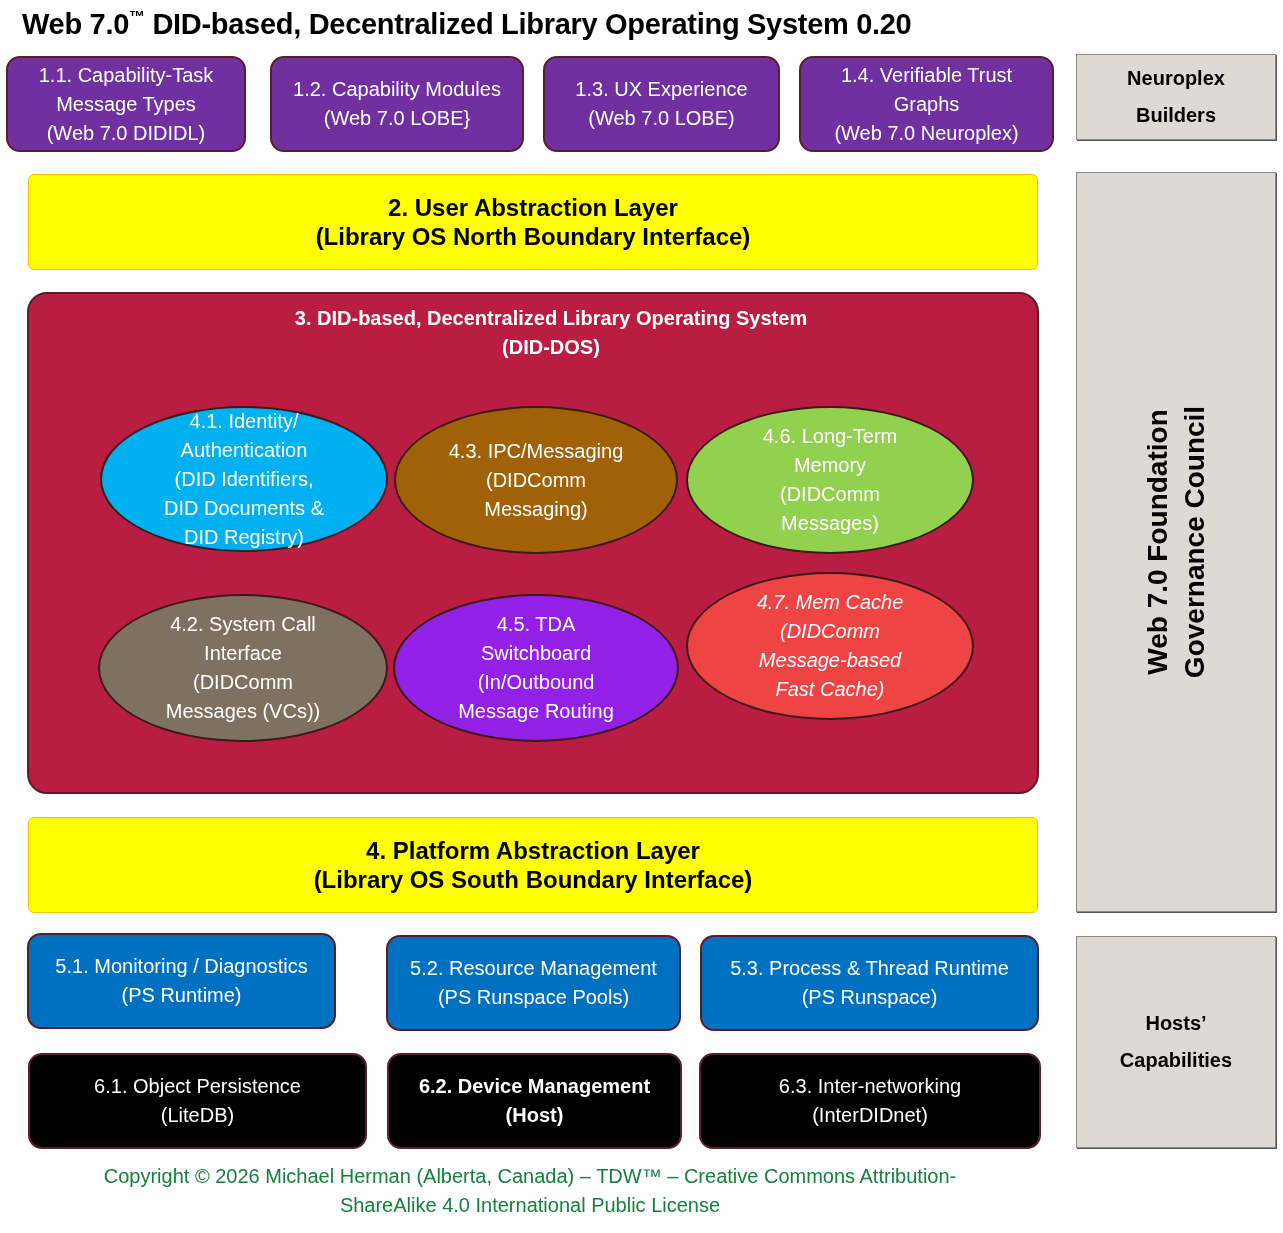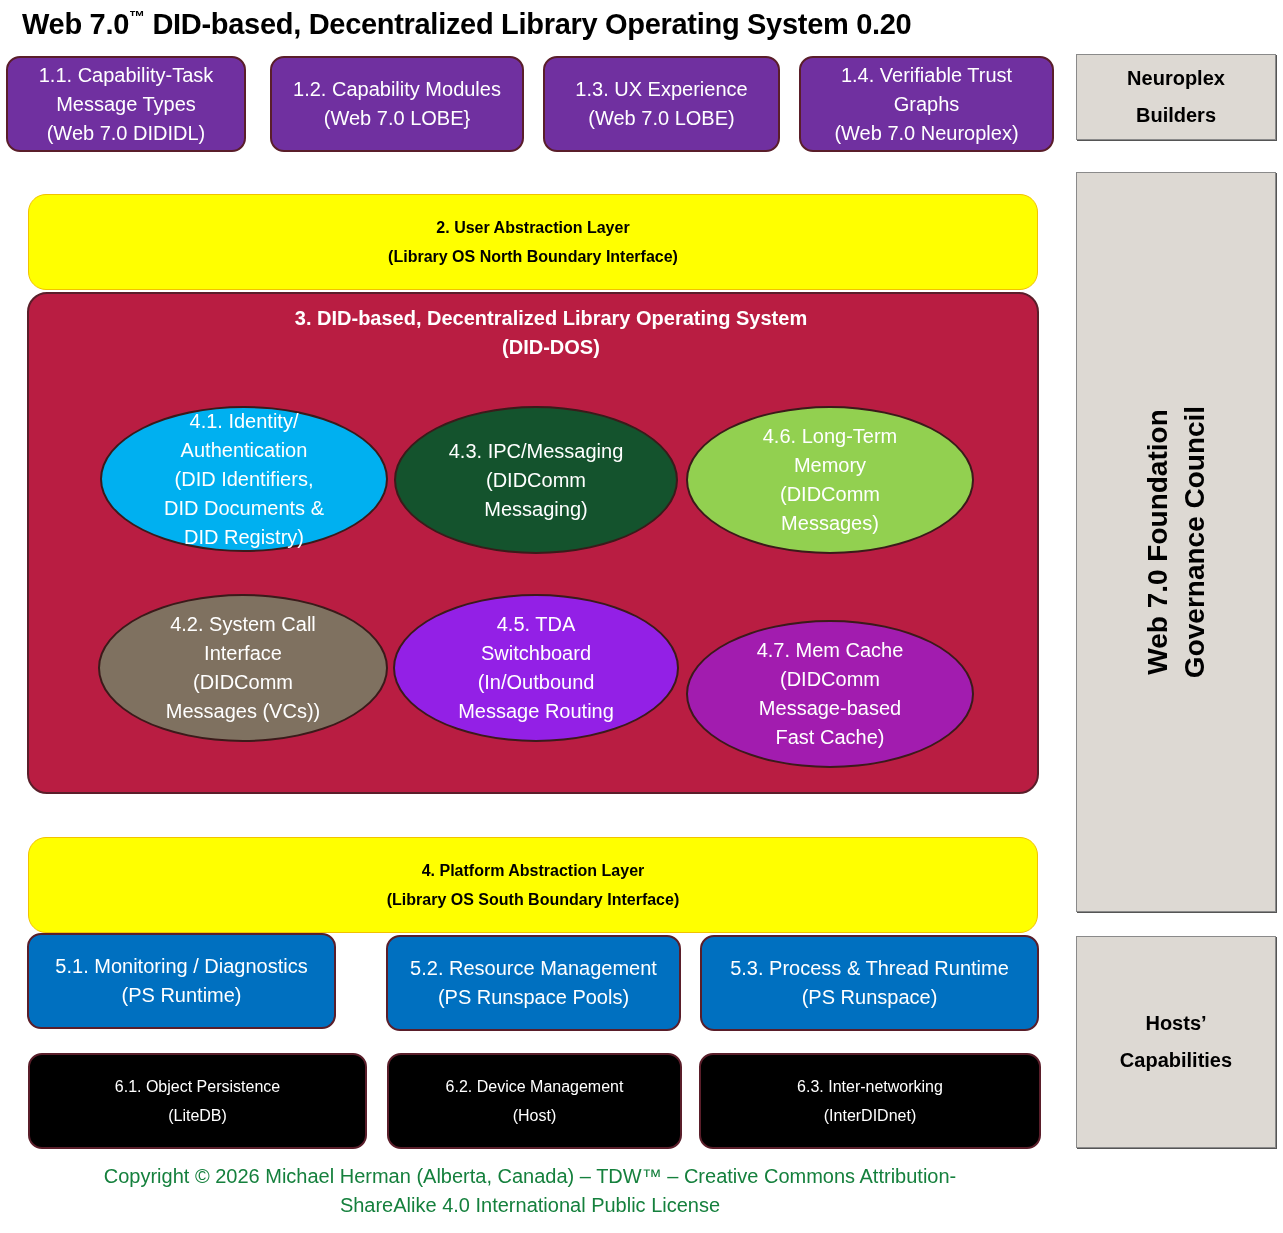--- a/index.html
+++ b/index.html
@@ -3,26 +3,26 @@
 <meta charset="utf-8">
 <style>
   html, body { margin: 0; padding: 0; background: #ffffff; }
   body { width: 1283px; height: 1233px; position: relative; overflow: hidden;
          font-family: "Liberation Sans", "DejaVu Sans", sans-serif; }
   .abs { position: absolute; box-sizing: border-box; }
   .title { left: 22px; top: 8px; font-size: 29px; font-weight: bold; color: #000; letter-spacing: -0.3px; white-space: nowrap; }
   .title sup { font-size: 16px; vertical-align: 12px; }
   .box { display: flex; align-items: center; justify-content: center; text-align: center; flex-direction: column; }
   .purple { background: #7030a0; border: 2px solid #5a1e2a; border-radius: 14px; color: #fff; font-size: 20px; line-height: 29px; }
-  .yellow { background: #ffff00; border: 1.5px solid #f2c200; border-radius: 18px; color: #000; font-size: 16px; font-weight: bold; line-height: 29px; margin-top: 20px; }
+  .yellow { background: #ffff00; border: 1.5px solid #f2c200; border-radius: 6px; color: #000; font-size: 24px; font-weight: bold; line-height: 29px; }
   .crimson { background: #b91d42; border: 2px solid #5a1e2a; border-radius: 20px; }
   .crimson-title { left: 0; right: 0; top: 10px; text-align: center; color: #fff; font-size: 20px; font-weight: bold; line-height: 29px; padding-left: 36px; }
   .ellipse { border-radius: 50%; border: 2px solid #3b1a1a; color: #fff; font-size: 20px; line-height: 29px; display: flex; flex-direction: column; align-items: center; justify-content: center; text-align: center; }
   .blue { background: #0070c0; border: 2px solid #5a1e2a; border-radius: 14px; color: #fff; font-size: 20px; line-height: 29px; }
-  .black { background: #000; border: 2px solid #5a1e2a; border-radius: 14px; color: #fff; font-size: 16px; line-height: 29px; }
+  .black { background: #000; border: 2px solid #5a1e2a; border-radius: 14px; color: #fff; font-size: 20px; line-height: 29px; }
   .side { background: #ddd9d3; border: 1.5px solid #8a8a8a; box-shadow: 1px 1px 0 #555; color: #000; font-weight: bold; }
   .side-h { font-size: 20px; line-height: 37px; }
   .vert { position: absolute; left: 50%; top: 50%; transform: translate(-50%, -50%) rotate(-90deg); white-space: nowrap; text-align: center; font-size: 28px; line-height: 37px; }
   .footer { left: 0; width: 1060px; top: 1162px; text-align: center; font-size: 20px; line-height: 29px; color: #15803d; }
   .line { display: block; }
 </style>
 </head>
 <body>
 
 <div class="abs title"><span>Web 7.0</span><sup>™</sup><span> DID-based, Decentralized Library Operating System 0.20</span></div>
@@ -63,21 +63,21 @@
   </div>
 </div>
 
 <div class="abs ellipse" style="left:100px;top:406px;width:288px;height:146px;background:#00b0f0;">
   <span class="line">4.1. Identity/</span>
   <span class="line">Authentication</span>
   <span class="line">(DID Identifiers,</span>
   <span class="line">DID Documents &amp;</span>
   <span class="line">DID Registry)</span>
 </div>
-<div class="abs ellipse" style="left:394px;top:406px;width:284px;height:148px;background:#14532d;text-align:right;">
+<div class="abs ellipse" style="left:394px;top:406px;width:284px;height:148px;background:#a16207;text-align:right;">
   <span class="line">4.3. IPC/Messaging</span>
   <span class="line">(DIDComm</span>
   <span class="line">Messaging)</span>
 </div>
 <div class="abs ellipse" style="left:686px;top:406px;width:288px;height:148px;background:#92d050;">
   <span class="line">4.6. Long-Term</span>
   <span class="line">Memory</span>
   <span class="line">(DIDComm</span>
   <span class="line">Messages)</span>
 </div>
@@ -87,21 +87,21 @@
   <span class="line">Interface</span>
   <span class="line">(DIDComm</span>
   <span class="line">Messages (VCs))</span>
 </div>
 <div class="abs ellipse" style="left:393px;top:594px;width:286px;height:148px;background:#9320e6;">
   <span class="line">4.5. TDA</span>
   <span class="line">Switchboard</span>
   <span class="line">(In/Outbound</span>
   <span class="line">Message Routing</span>
 </div>
-<div class="abs ellipse" style="left:686px;top:620px;width:288px;height:148px;background:#a21caf;">
+<div class="abs ellipse" style="left:686px;top:572px;width:288px;height:148px;background:#ef4444;font-style:italic;">
   <span class="line">4.7. Mem Cache</span>
   <span class="line">(DIDComm</span>
   <span class="line">Message-based</span>
   <span class="line">Fast Cache)</span>
 </div>
 
 <div class="abs side" style="left:1076px;top:172px;width:200px;height:740px;">
   <div class="vert">
     <span class="line">Web 7.0 Foundation</span>
     <span class="line">Governance Council</span>
@@ -123,21 +123,21 @@
 </div>
 <div class="abs box blue" style="left:700px;top:935px;width:339px;height:96px;">
   <span class="line">5.3. Process &amp; Thread Runtime</span>
   <span class="line">(PS Runspace)</span>
 </div>
 
 <div class="abs box black" style="left:28px;top:1053px;width:339px;height:96px;">
   <span class="line">6.1. Object Persistence</span>
   <span class="line">(LiteDB)</span>
 </div>
-<div class="abs box black" style="left:387px;top:1053px;width:295px;height:96px;">
+<div class="abs box black" style="left:387px;top:1053px;width:295px;height:96px;font-weight:bold;">
   <span class="line">6.2. Device Management</span>
   <span class="line">(Host)</span>
 </div>
 <div class="abs box black" style="left:699px;top:1053px;width:342px;height:96px;">
   <span class="line">6.3. Inter-networking</span>
   <span class="line">(InterDIDnet)</span>
 </div>
 
 <div class="abs box side side-h" style="left:1076px;top:936px;width:200px;height:212px;">
   <span class="line">Hosts’</span>

